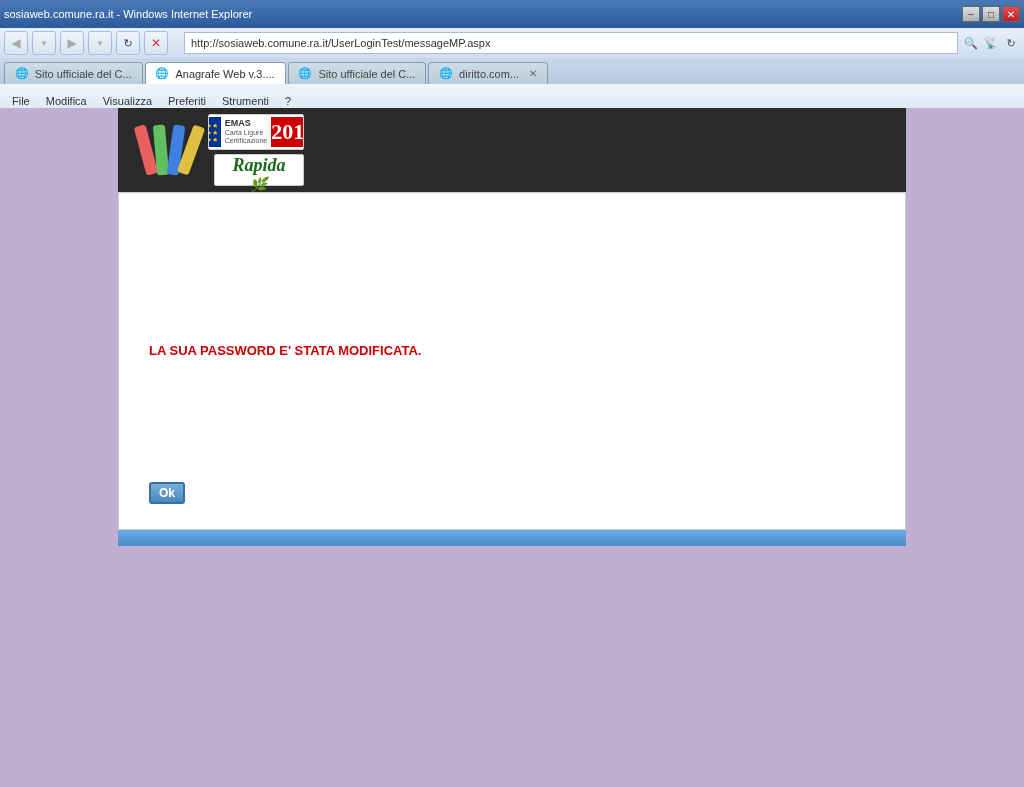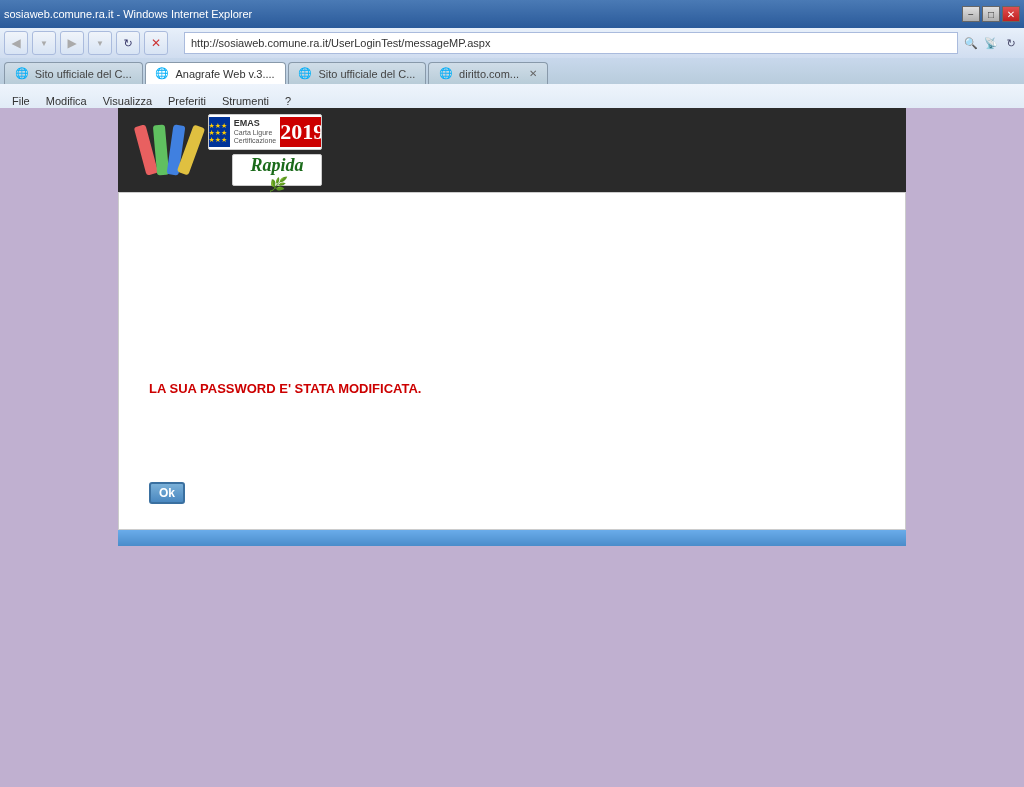--- a/index.html
+++ b/index.html
@@ -235,21 +235,21 @@
       color: #ccc;
       font-style: italic;
     }
     .banner-logos {
       display: flex;
       flex-direction: column;
       gap: 4px;
       align-items: flex-end;
     }
     .emas-logo {
-      width: 114px;
+      width: 96px;
       height: 36px;
       background: white;
       border: 1px solid #ccc;
       display: flex;
       align-items: center;
       justify-content: center;
       border-radius: 2px;
       overflow: hidden;
     }
     .emas-inner {
@@ -317,21 +317,20 @@
       position: relative;
     }
     .message-text {
       position: absolute;
       top: 150px;
       left: 30px;
       font-size: 13px;
       font-weight: bold;
       color: #cc0000;
       font-family: Arial, sans-serif;
-      margin-top: 38px;
     }
     .ok-button {
       position: absolute;
       bottom: 25px;
       left: 30px;
       width: 36px;
       height: 22px;
       background: linear-gradient(to bottom, #7ab0d8, #4a88c0);
       border: 2px solid #3a70a0;
       border-radius: 3px;

